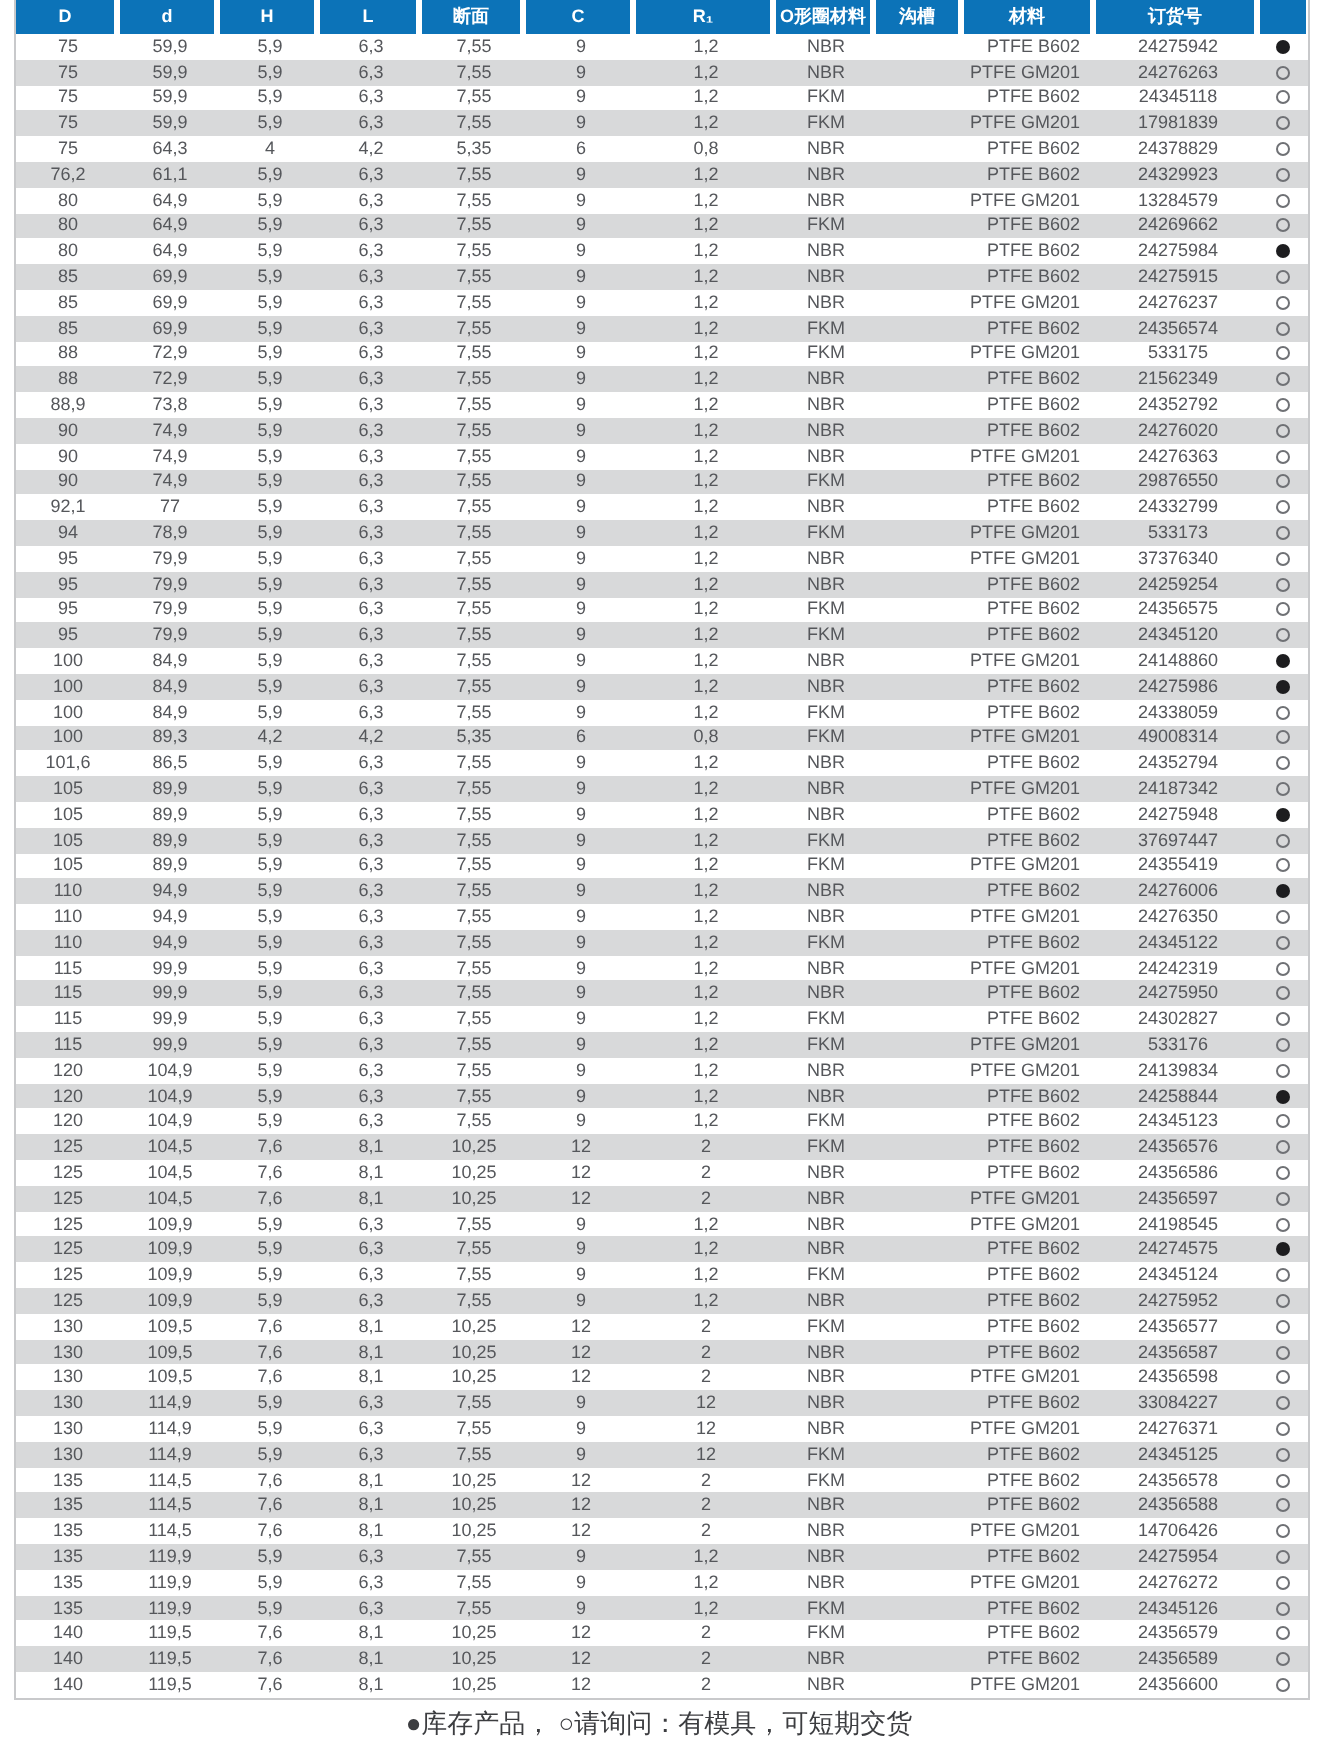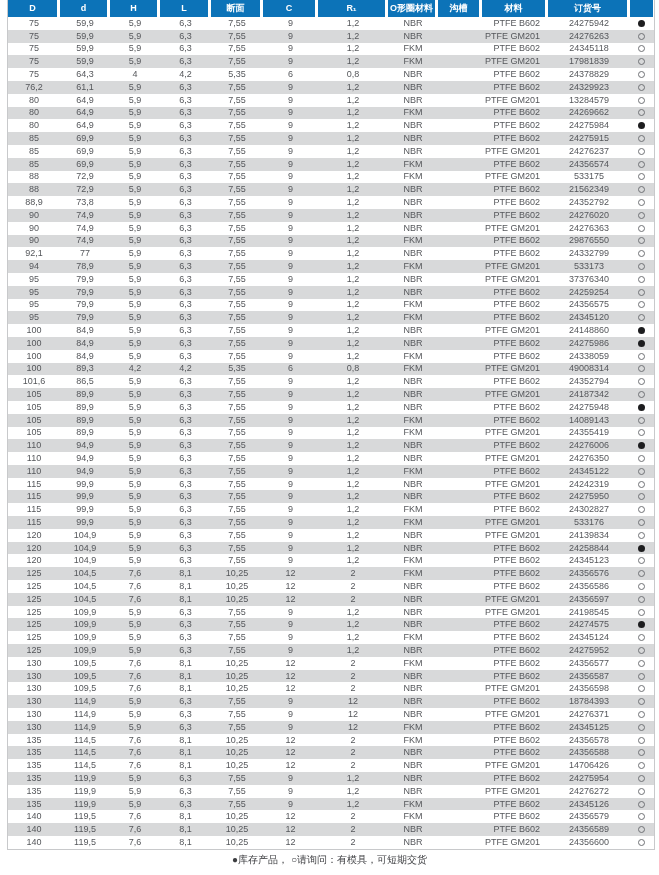--- a/index.html
+++ b/index.html
@@ -13,21 +13,21 @@
   .thead{height:17px;background:#fff;}
   .hcell{background:var(--header-bg);color:var(--header-text);font-weight:bold;font-size:9px;display:flex;align-items:center;justify-content:center;border-right:3px solid #fff;box-sizing:border-box;white-space:nowrap;overflow:hidden;line-height:1;}
   .hcell:last-child{border-right:none;}
   .trow{height:12.8px;}
   .trow.even{background:var(--stripe);}
   .tcell{font-size:9px;color:var(--text);display:flex;align-items:center;justify-content:center;line-height:1;white-space:nowrap;overflow:hidden;}
   .tcell.col-material{justify-content:flex-end;padding-right:8px;box-sizing:border-box;}
   .dot{display:inline-block;border-radius:50%;}
   .dot.filled{width:7px;height:7px;background:var(--dot-filled);}
   .dot.open{width:5px;height:5px;border:1px solid var(--dot-open);background:transparent;}
-  .legend{position:absolute;left:0;top:855px;width:659px;text-align:center;font-size:10px;color:var(--footer-text);line-height:1;}
+  .legend{position:absolute;left:0;top:855px;width:659px;text-align:center;font-size:13px;color:var(--footer-text);line-height:1;}
 </style>
 </head>
 <body>
 
 <div class="catalog">
   <div class="grid-row thead">
       <div class="hcell">D</div>
       <div class="hcell">d</div>
       <div class="hcell">H</div>
       <div class="hcell">L</div>
@@ -541,21 +541,21 @@
         <div class="tcell col-D">105</div>
         <div class="tcell col-d">89,9</div>
         <div class="tcell col-H">5,9</div>
         <div class="tcell col-L">6,3</div>
         <div class="tcell col-section">7,55</div>
         <div class="tcell col-C">9</div>
         <div class="tcell col-R1">1,2</div>
         <div class="tcell col-oring">FKM</div>
         <div class="tcell col-groove"></div>
         <div class="tcell col-material">PTFE B602</div>
-        <div class="tcell col-order">14089143</div>
+        <div class="tcell col-order">37697447</div>
         <div class="tcell col-stock">
           <span class="dot open"></span>
         </div>
       </div>
       <div class="grid-row trow odd">
         <div class="tcell col-D">105</div>
         <div class="tcell col-d">89,9</div>
         <div class="tcell col-H">5,9</div>
         <div class="tcell col-L">6,3</div>
         <div class="tcell col-section">7,55</div>
@@ -893,21 +893,21 @@
         <div class="tcell col-D">130</div>
         <div class="tcell col-d">114,9</div>
         <div class="tcell col-H">5,9</div>
         <div class="tcell col-L">6,3</div>
         <div class="tcell col-section">7,55</div>
         <div class="tcell col-C">9</div>
         <div class="tcell col-R1">12</div>
         <div class="tcell col-oring">NBR</div>
         <div class="tcell col-groove"></div>
         <div class="tcell col-material">PTFE B602</div>
-        <div class="tcell col-order">18784393</div>
+        <div class="tcell col-order">33084227</div>
         <div class="tcell col-stock">
           <span class="dot open"></span>
         </div>
       </div>
       <div class="grid-row trow odd">
         <div class="tcell col-D">130</div>
         <div class="tcell col-d">114,9</div>
         <div class="tcell col-H">5,9</div>
         <div class="tcell col-L">6,3</div>
         <div class="tcell col-section">7,55</div>

